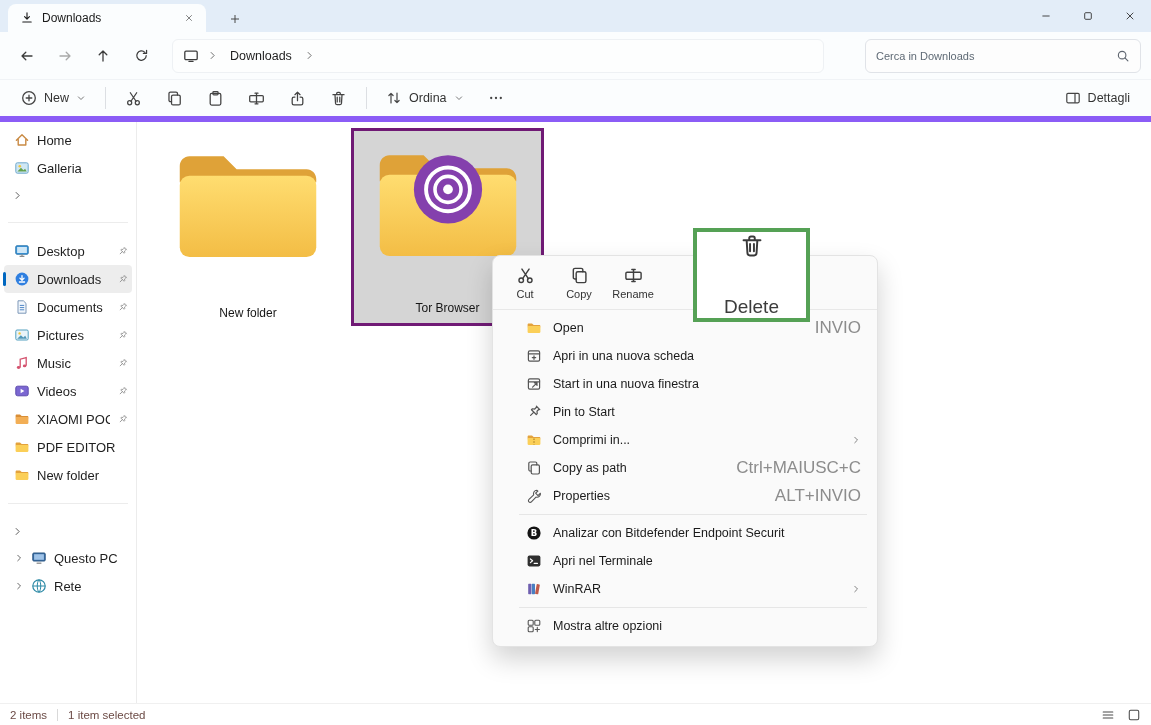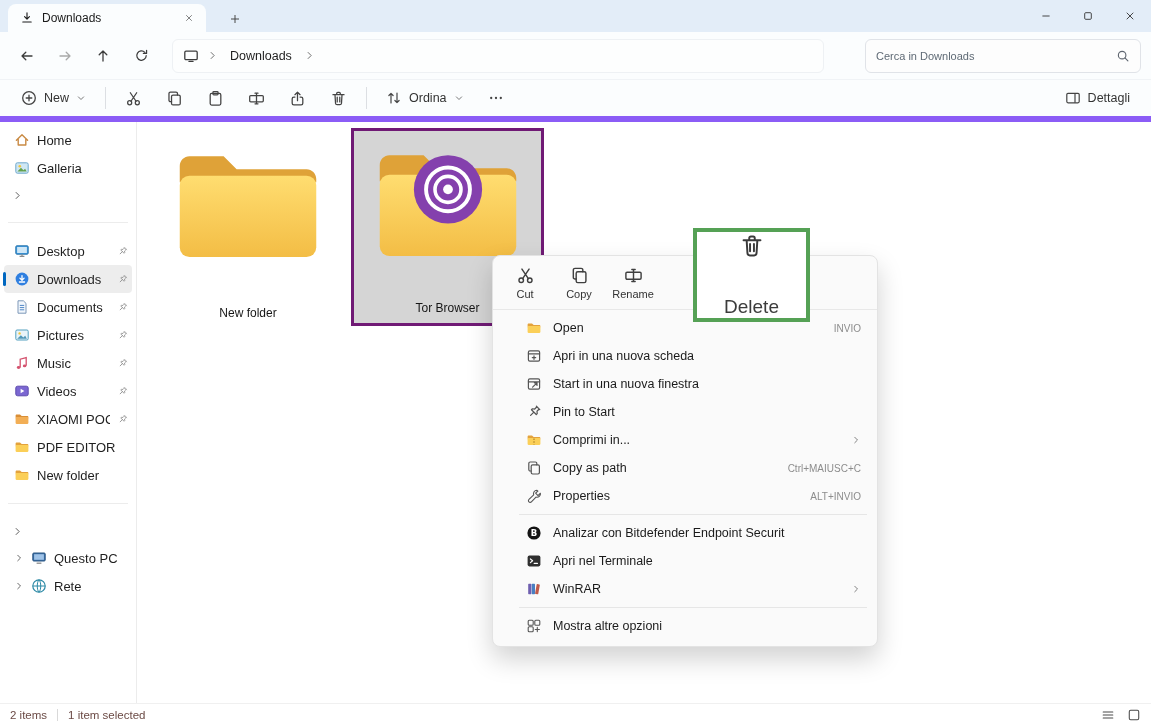--- a/index.html
+++ b/index.html
@@ -82,21 +82,21 @@
                 z-index:10;padding-bottom:4px;}
   .qa-row{height:54px;display:flex;align-items:center;padding:0 6px;gap:2px;border-bottom:1px solid #e8e8e8;}
   .qa{width:52px;height:48px;display:flex;flex-direction:column;align-items:center;justify-content:center;
       gap:3px;font-size:11px;color:#333;border-radius:4px;}
   .qa svg{color:#3f3f3f;}
   .menu-items{padding:4px 0 2px 16px;}
   .mi{height:28px;display:flex;align-items:center;gap:11px;padding:0 12px;margin:0 4px;border-radius:4px;
       font-size:12.5px;color:#1b1b1b;}
   .mi-icon{width:17px;display:flex;justify-content:center;color:#555;flex:none;}
   .mi-label{flex:1;white-space:nowrap;overflow:hidden;}
-  .mi-shortcut{color:#8c8c8c;font-size:10px;white-space:nowrap;}
+  .mi-shortcut{color:#8c8c8c;font-size:17px;white-space:nowrap;}
   .mi-chev{color:#707070;flex:none;}
   .menu-sep{height:1px;background:#e6e6e6;margin:4px 10px;}
 
   
   .annotation{position:absolute;left:645px;top:228px;width:117px;height:94px;background:#fff;
               border:4px solid var(--annotation_green,#55a155);z-index:20;display:flex;flex-direction:column;
               align-items:center;justify-content:space-between;gap:3px;margin-left:48px;}
   .annotation .trash{color:#3a3a3a;}
   .annotation .ann-label{font-size:19px;color:#3c3c3c;}
 

